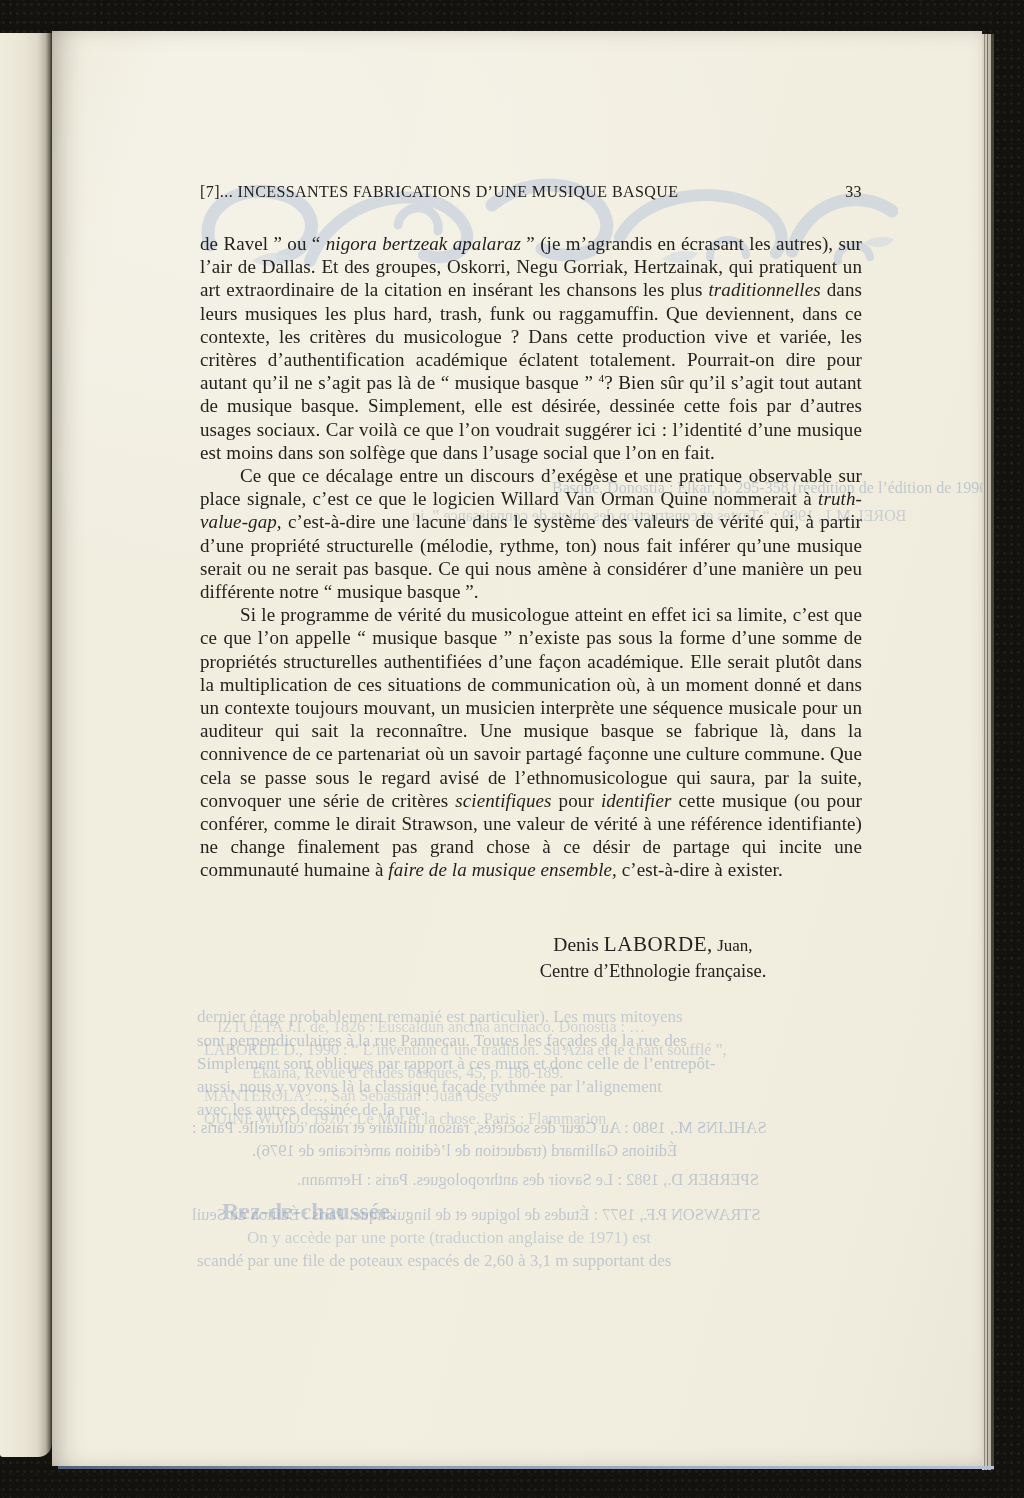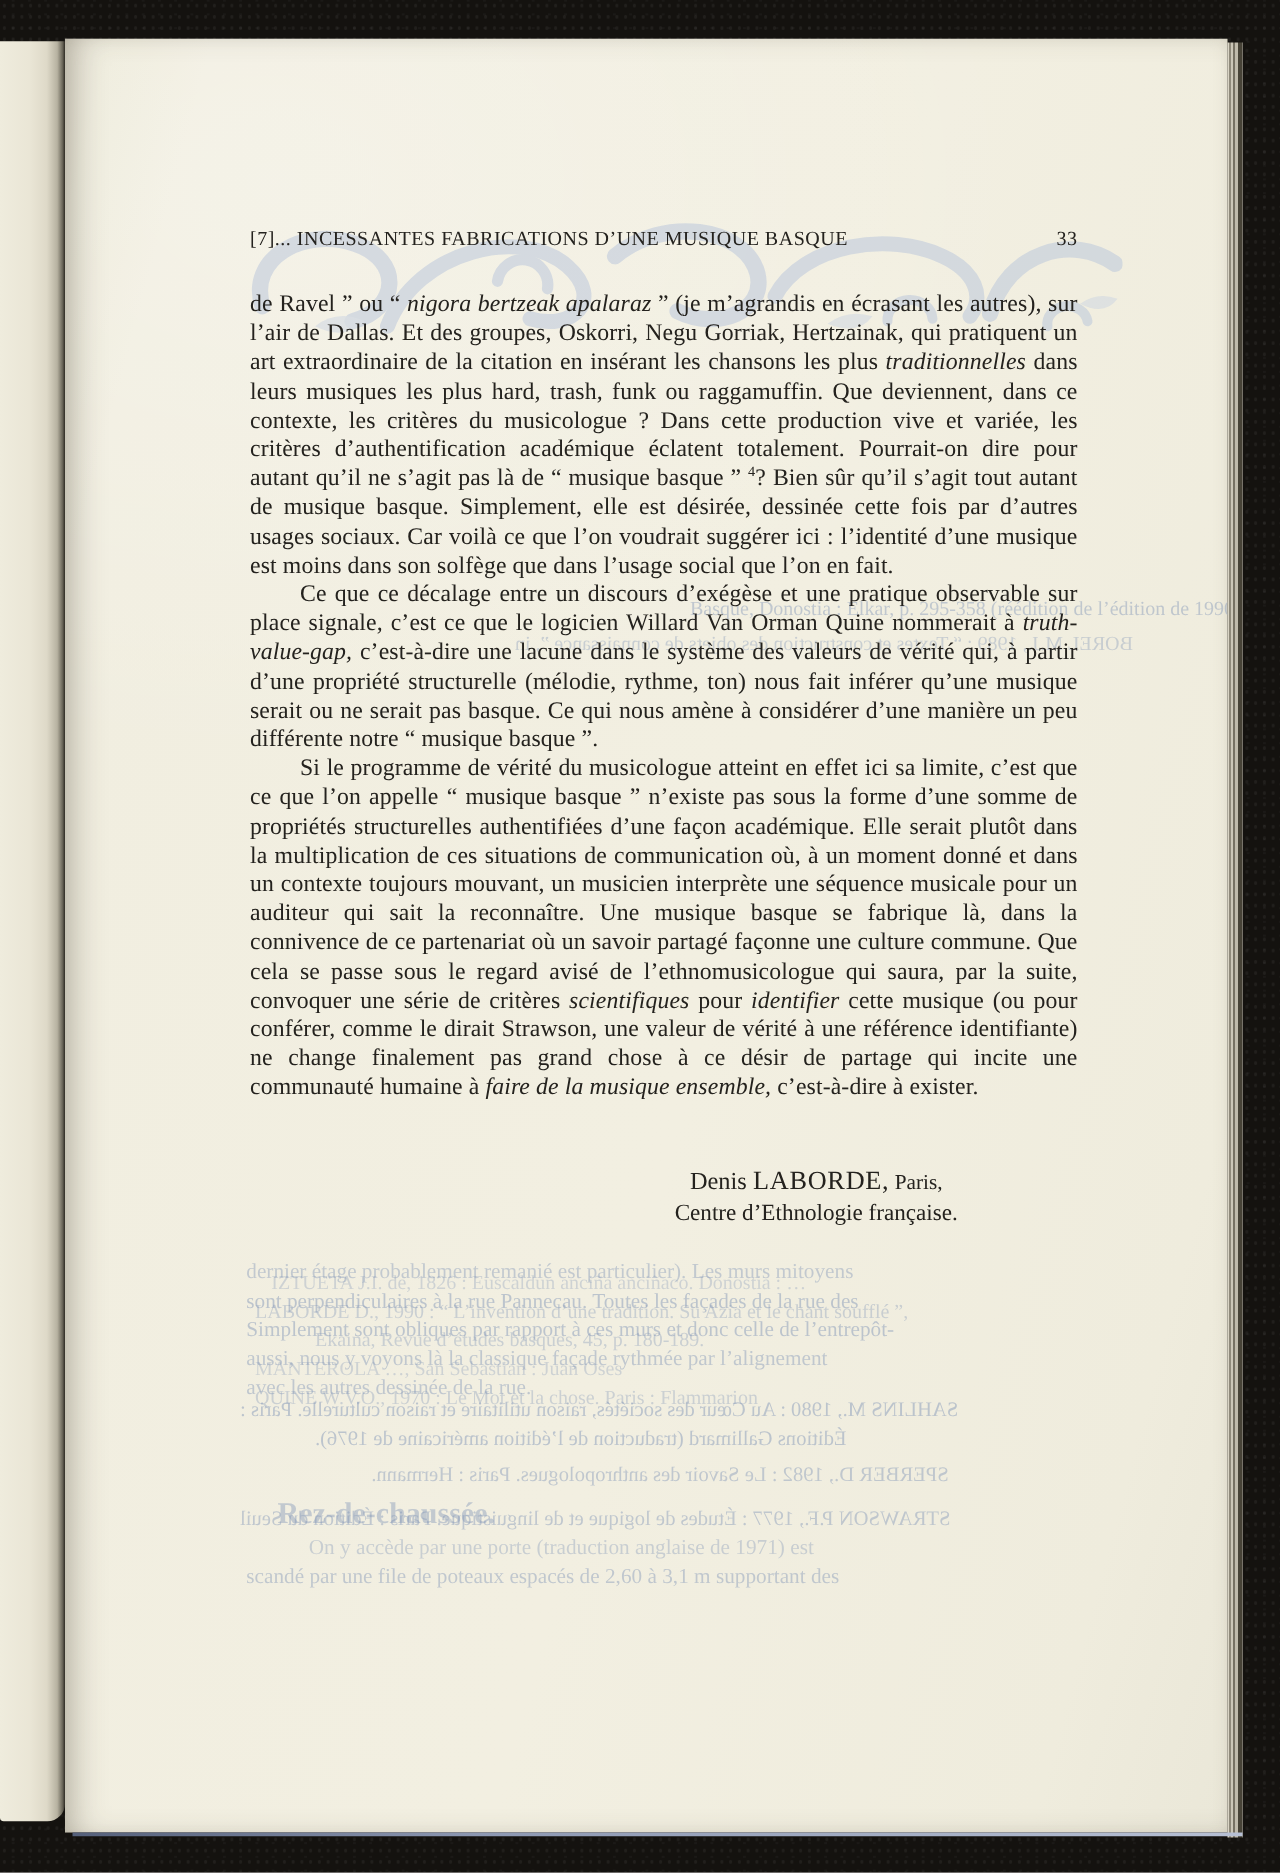--- a/index.html
+++ b/index.html
@@ -100,20 +100,20 @@
         <span>33</span>
       </div>
 
       <div id="body-text">
           <p class="para"><span>de Ravel ” ou “ </span><span class="it">nigora bertzeak apalaraz</span><span> ” (je m’agrandis en écrasant les autres), sur l’air de Dallas. Et des groupes, Oskorri, Negu Gorriak, Hertzainak, qui pratiquent un art extraordinaire de la citation en insérant les chansons les plus </span><span class="it">traditionnelles</span><span> dans leurs musiques les plus hard, trash, funk ou raggamuffin. Que deviennent, dans ce contexte, les critères du musicologue ? Dans cette production vive et variée, les critères d’authentification académique éclatent totalement. Pourrait-on dire pour autant qu’il ne s’agit pas là de “ musique basque ” </span><sup class="fn">4</sup><span>? Bien sûr qu’il s’agit tout autant de musique basque. Simplement, elle est désirée, dessinée cette fois par d’autres usages sociaux. Car voilà ce que l’on voudrait suggérer ici : l’identité d’une musique est moins dans son solfège que dans l’usage social que l’on en fait.</span></p>
           <p class="para indent"><span>Ce que ce décalage entre un discours d’exégèse et une pratique observable sur place signale, c’est ce que le logicien Willard Van Orman Quine nommerait à </span><span class="it">truth-value-gap,</span><span> c’est-à-dire une lacune dans le système des valeurs de vérité qui, à partir d’une propriété structurelle (mélodie, rythme, ton) nous fait inférer qu’une musique serait ou ne serait pas basque. Ce qui nous amène à considérer d’une manière un peu différente notre “ musique basque ”.</span></p>
           <p class="para indent"><span>Si le programme de vérité du musicologue atteint en effet ici sa limite, c’est que ce que l’on appelle “ musique basque ” n’existe pas sous la forme d’une somme de propriétés structurelles authentifiées d’une façon académique. Elle serait plutôt dans la multiplication de ces situations de communication où, à un moment donné et dans un contexte toujours mouvant, un musicien interprète une séquence musicale pour un auditeur qui sait la reconnaître. Une musique basque se fabrique là, dans la connivence de ce partenariat où un savoir partagé façonne une culture commune. Que cela se passe sous le regard avisé de l’ethnomusicologue qui saura, par la suite, convoquer une série de critères </span><span class="it">scientifiques</span><span> pour </span><span class="it">identifier</span><span> cette musique (ou pour conférer, comme le dirait Strawson, une valeur de vérité à une référence identifiante) ne change finalement pas grand chose à ce désir de partage qui incite une communauté humaine à </span><span class="it">faire de la musique ensemble,</span><span> c’est-à-dire à exister.</span></p>
         </div>
 
       <div class="signature">
-        <div class="sig-line1"><span>Denis</span> <span class="sig-caps">LABORDE,</span><span class="sig-small"> Paris,</span></div>
+        <div class="sig-line1"><span>Denis</span> <span class="sig-caps">LABORDE,</span><span class="sig-small"> Juan,</span></div>
         <div class="sig-line2">Centre d’Ethnologie française.</div>
       </div>
     </div>
   </div>
 
   <div class="bottom-edge"></div>
 </div>
 
 </body></html>

